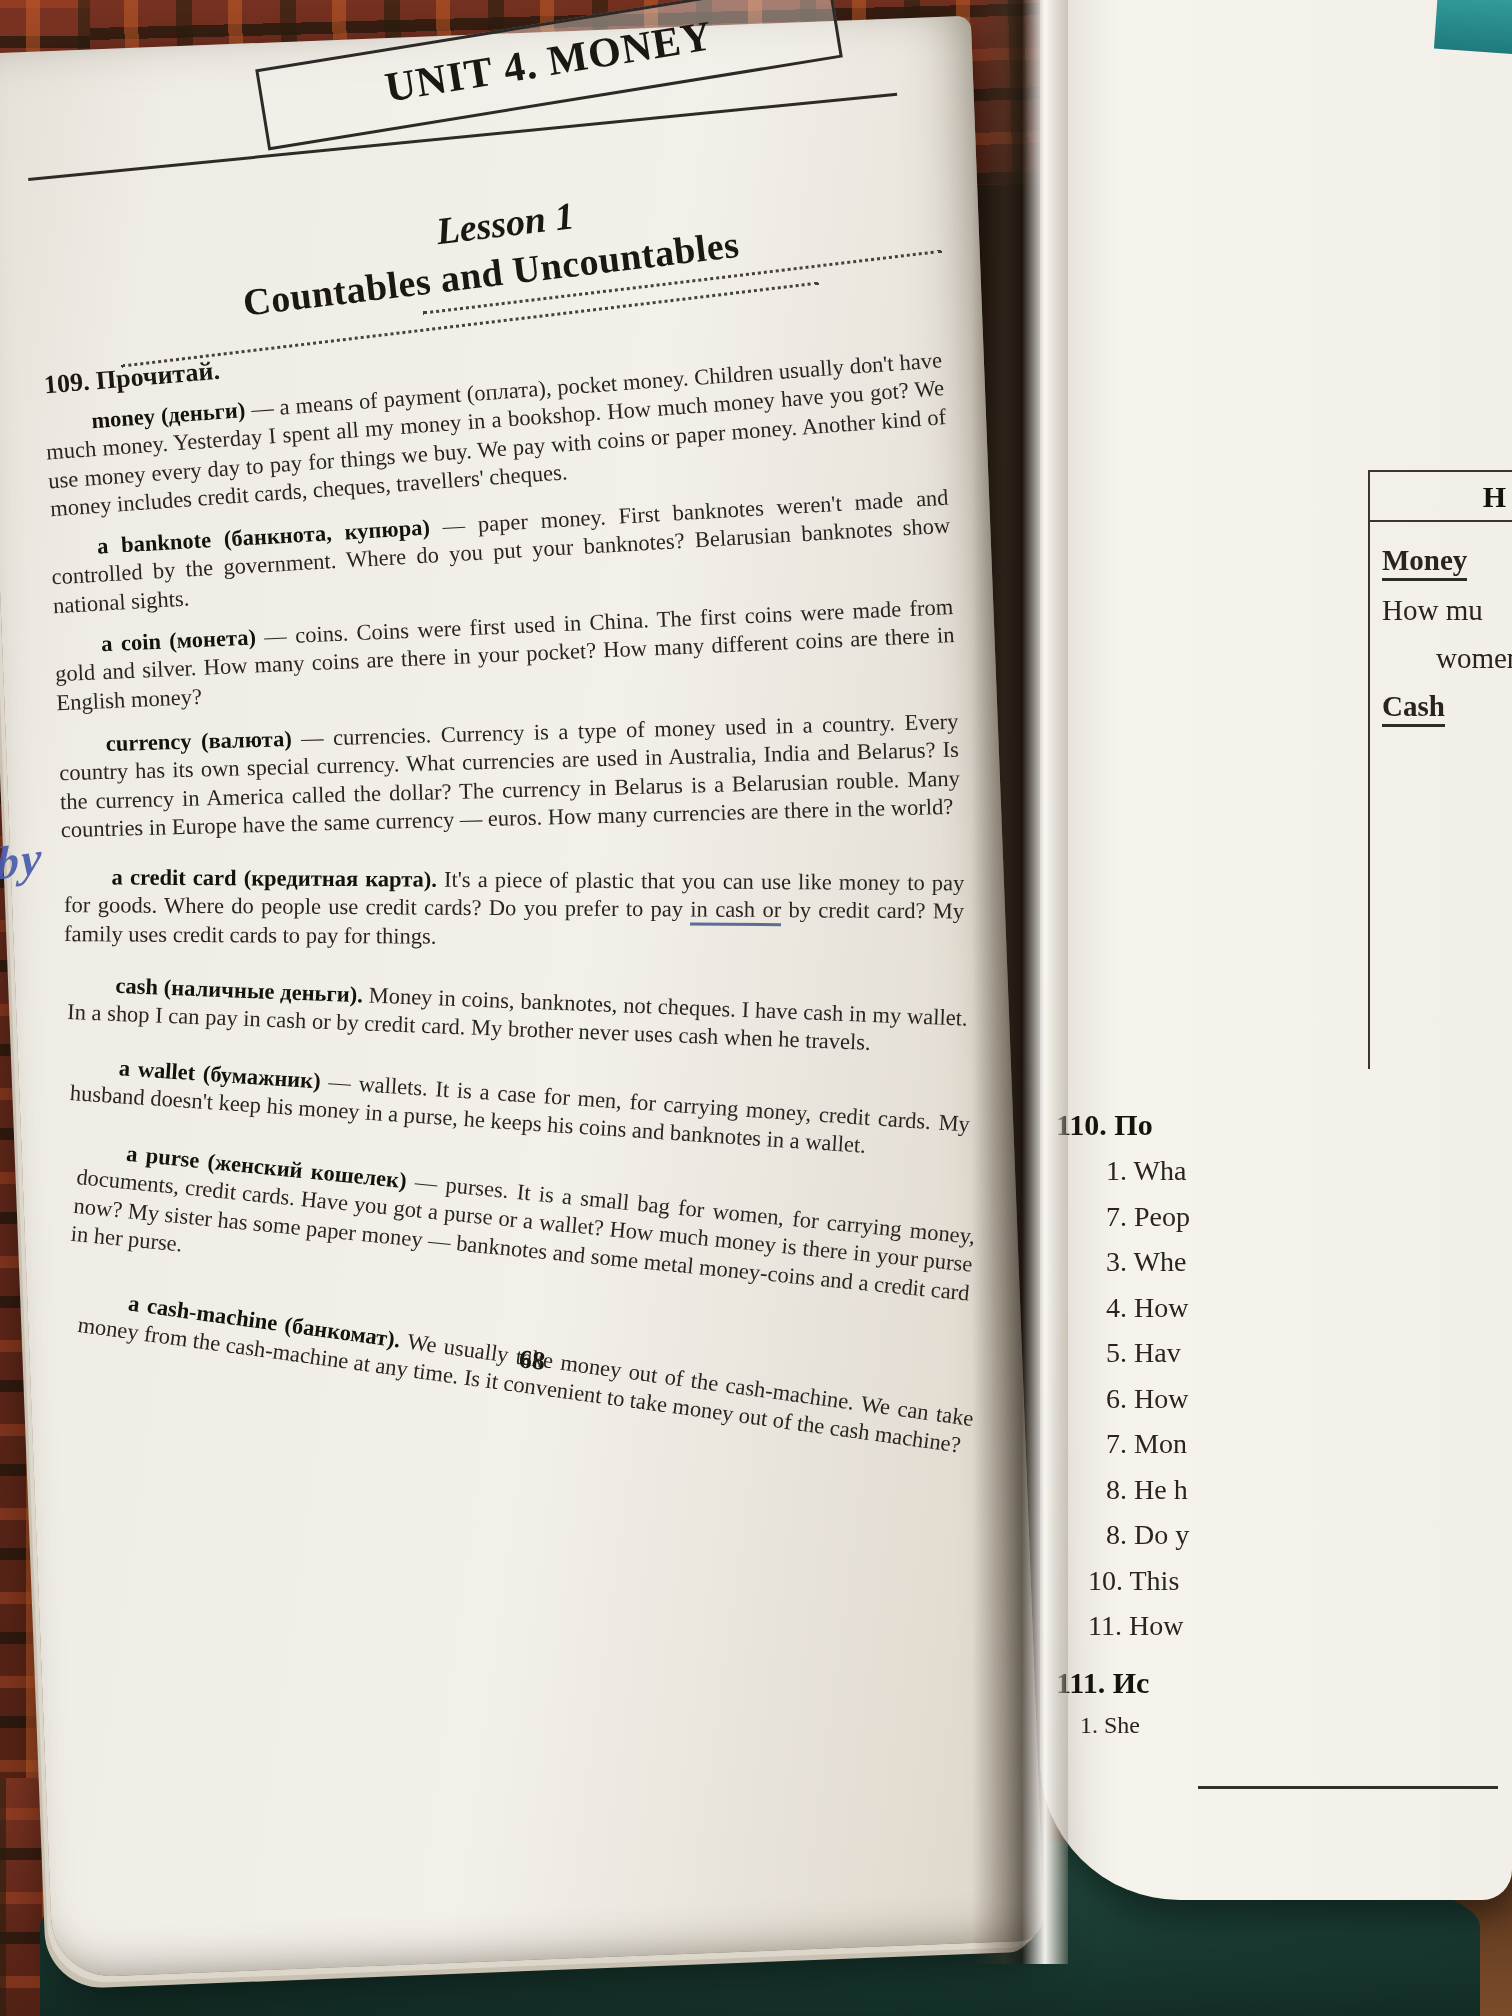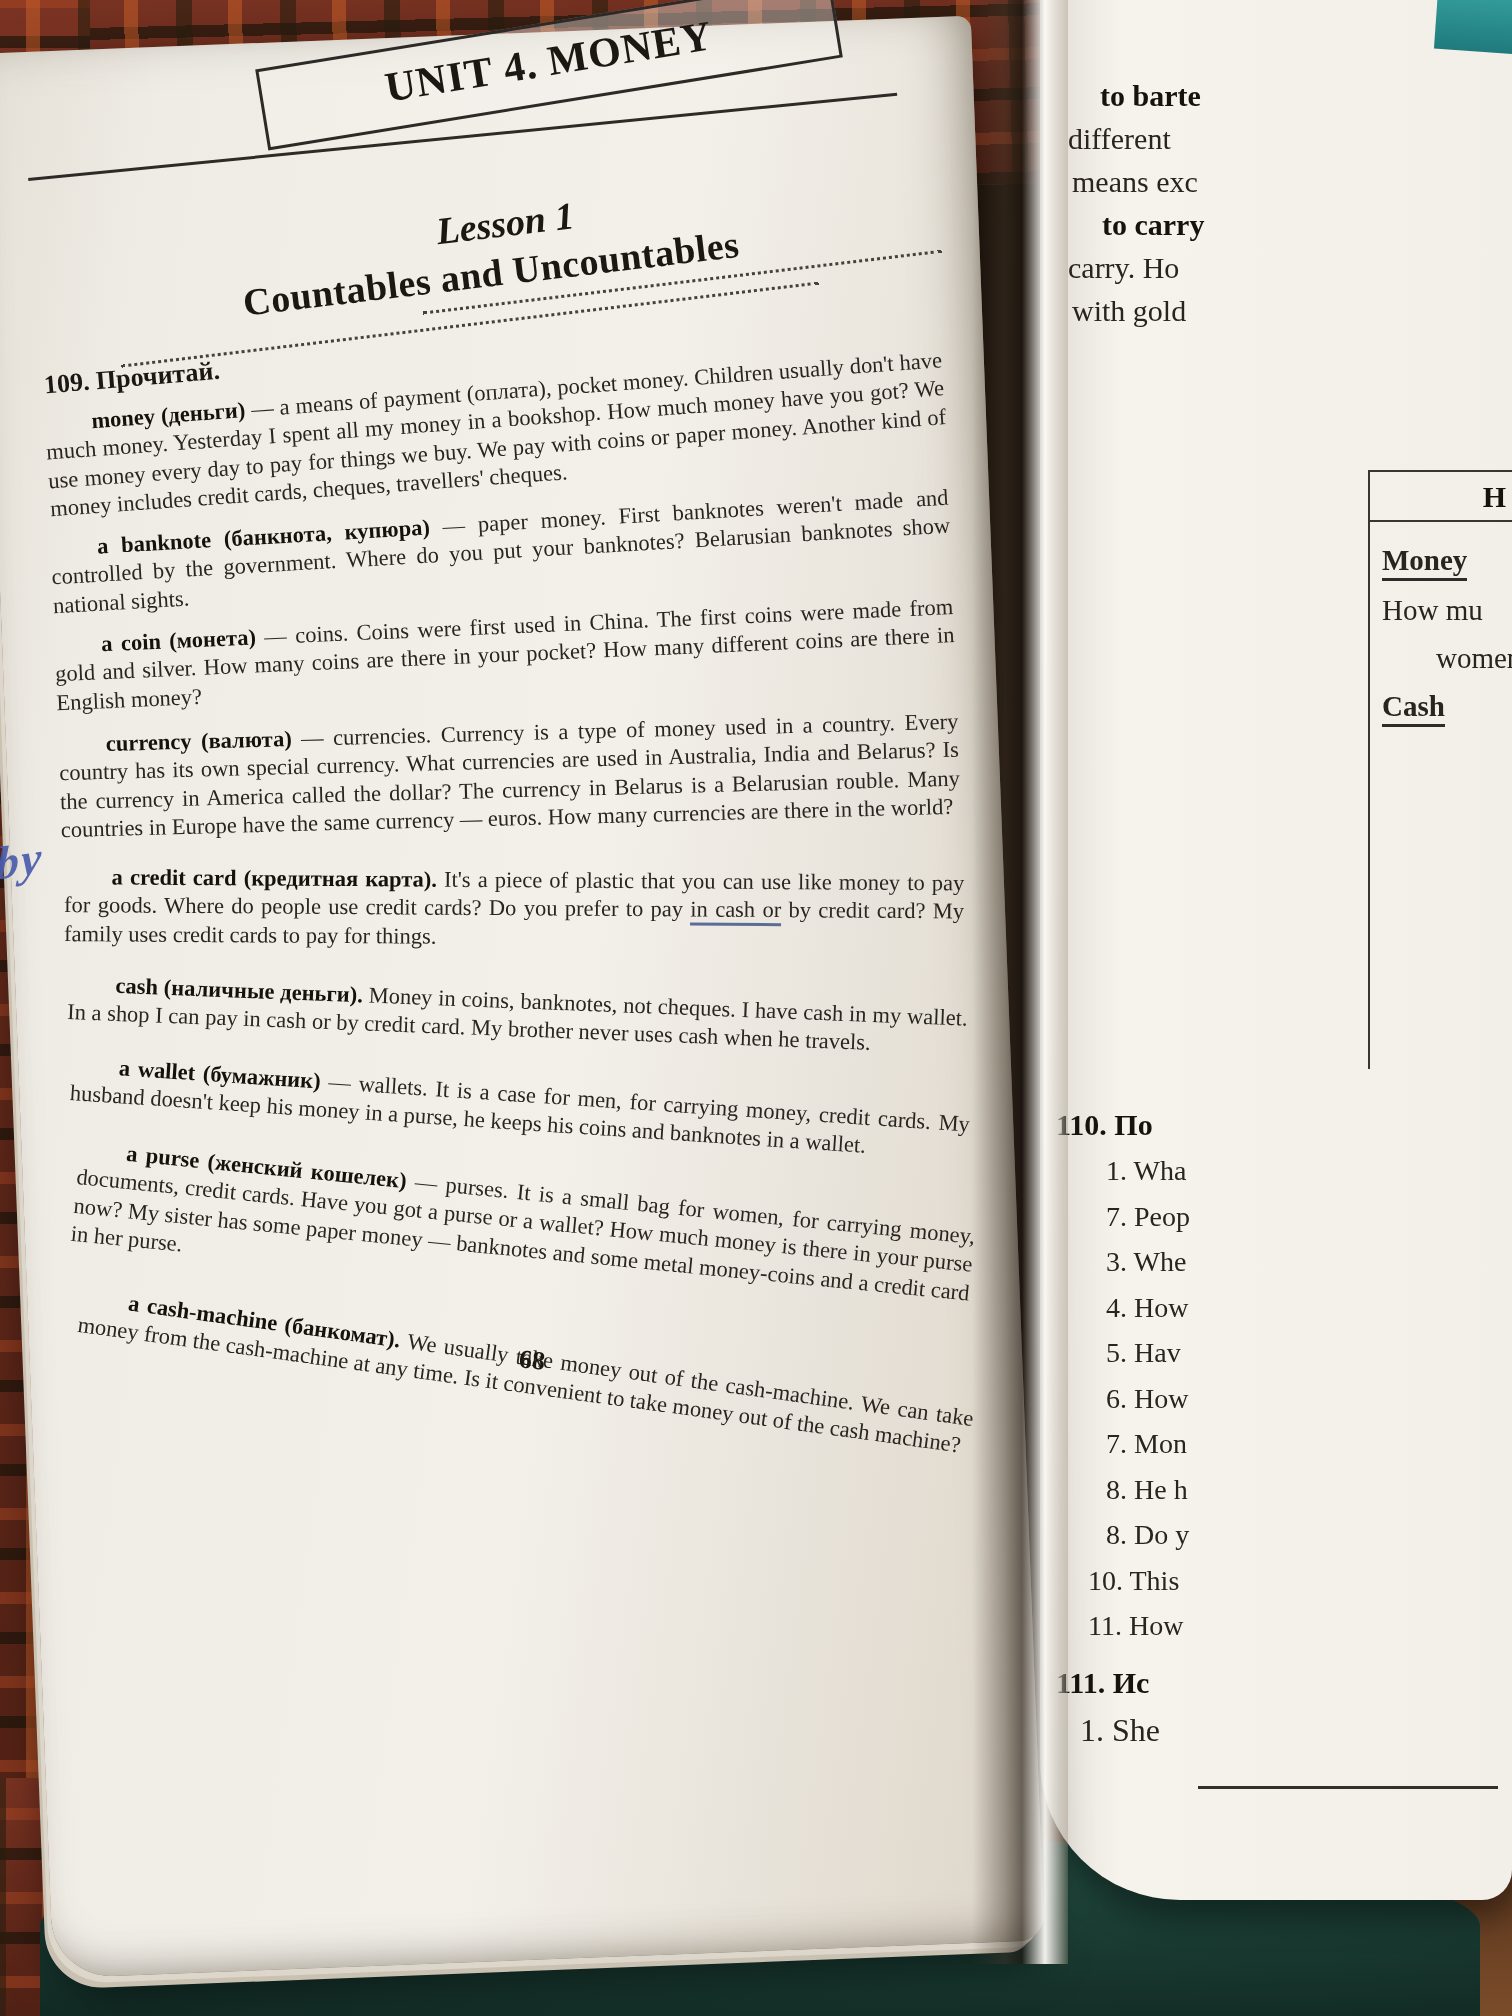--- a/index.html
+++ b/index.html
@@ -70,21 +70,21 @@
   .row-money{top:72px;font-weight:700;}
   .row-how{top:122px;}
   .row-your{top:170px;left:66px;}
   .row-cash{top:218px;font-weight:700;}
   .u-line{border-bottom:3px solid #2e2b28;padding-bottom:2px;}
   .rp-110{position:absolute;top:1108px;left:16px;font-weight:700;font-size:30px;white-space:nowrap;color:#16130f;}
   .rp-items{position:absolute;top:1148px;left:34px;font-size:28px;line-height:45.5px;white-space:nowrap;margin-left:32px;}
   .rp-item{display:block;}
   .shift-left{margin-left:-18px;}
   .rp-111{position:absolute;top:1666px;left:16px;font-weight:700;font-size:30px;white-space:nowrap;color:#16130f;}
-  .rp-111-item{position:absolute;top:1712px;left:40px;font-size:32px;white-space:nowrap;}
+  .rp-111-item{position:absolute;top:1712px;left:40px;font-size:24px;white-space:nowrap;}
   .rp-rule{position:absolute;top:1786px;left:158px;width:300px;border-top:3px solid #332f2a;}
   
   .gutter{position:absolute;left:972px;top:0;width:96px;height:1964px;z-index:30;pointer-events:none;
     background:linear-gradient(90deg, rgba(60,50,40,0) 0%, rgba(70,58,46,.4) 34%, rgba(32,25,19,.55) 52%,
       rgba(252,250,246,.95) 76%, rgba(150,138,120,.35) 100%);}
 </style>
 </head>
 <body>
 
 <div class="photo">
@@ -165,28 +165,20 @@
       <span>We usually take money out of the cash-machine. We can take money from the cash-machine at any time. Is it convenient to take money out of the cash machine?</span>
     </p>
 
     <div class="page-num">68</div>
   </div>
 
   <div class="handwriting">by</div>
 
   <div class="right-page">
 
-    <div class="rp-top">
-      <span class="rp-line rp-bold ind1">to barte</span>
-      <span class="rp-line ind2">different</span>
-      <span class="rp-line ind3">means exc</span>
-      <span class="rp-line rp-bold ind4">to carry</span>
-      <span class="rp-line ind2">carry. Ho</span>
-      <span class="rp-line ind3">with gold</span>
-    </div>
 
     <div class="rp-table">
       <div class="rp-th">H</div>
       <div class="rp-row row-money"><span class="u-line">Money</span></div>
       <div class="rp-row row-how">How mu</div>
       <div class="rp-row row-your">women</div>
       <div class="rp-row row-cash"><span class="u-line">Cash</span></div>
     </div>
 
     <div class="rp-110">110. По</div>

